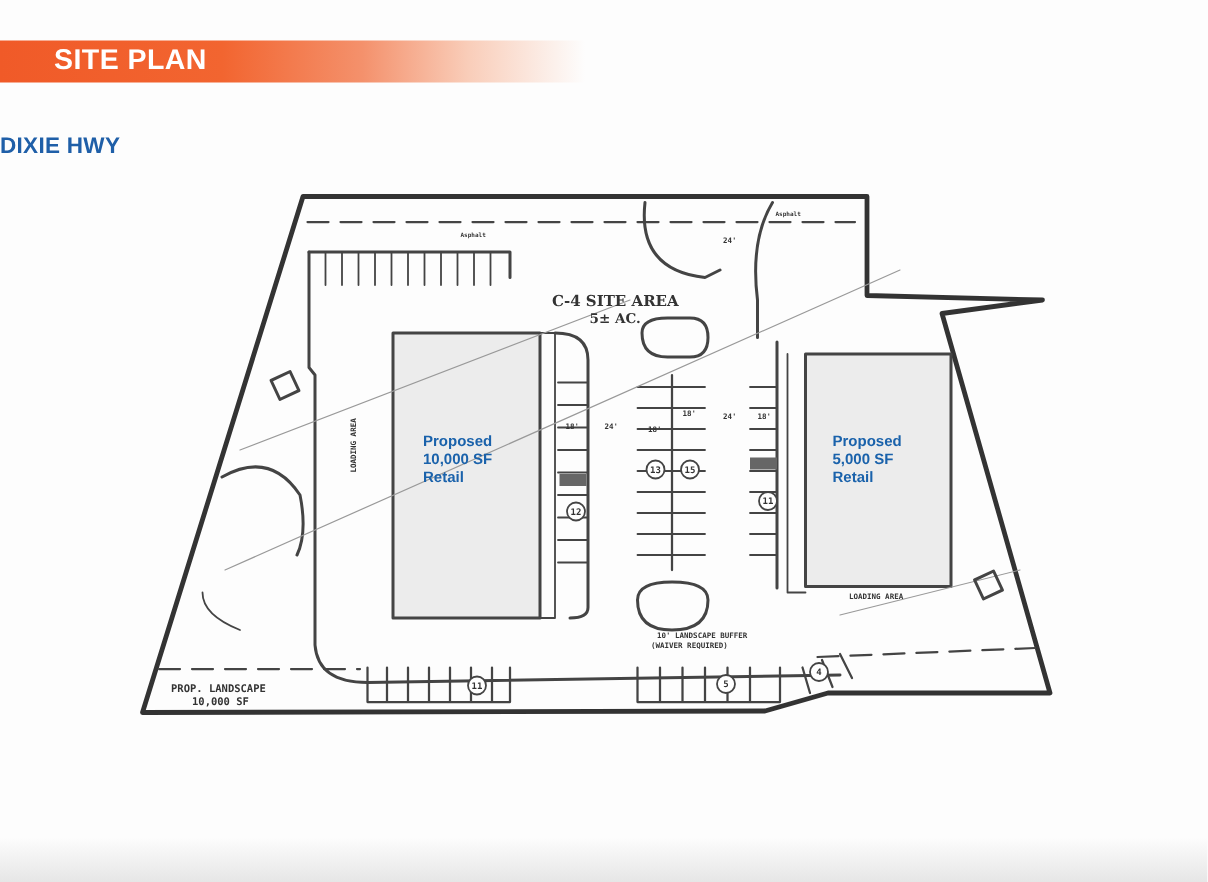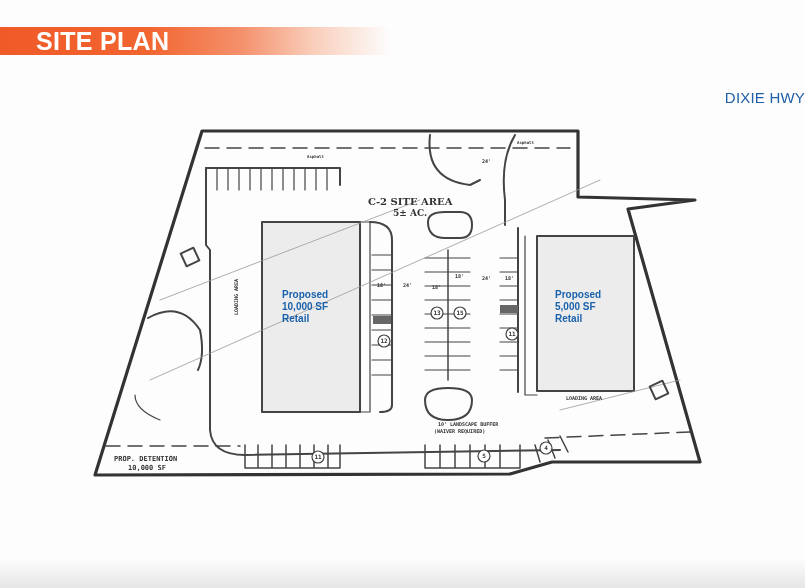--- a/index.html
+++ b/index.html
@@ -1,20 +1,20 @@
 <!DOCTYPE html>
 <html><head>
 <meta charset="utf-8">
 <style>
   html,body{margin:0;padding:0;}
   body{width:805px;height:588px;position:relative;overflow:hidden;background:#fdfdfd;font-family:"Liberation Sans",sans-serif;}
   .banner{position:absolute;left:0;top:27px;width:390px;height:28px;
     background:linear-gradient(90deg,#f05a28 0%,#f26530 38%,#f4916c 62%,#f9cdb9 80%,rgba(255,255,255,0) 100%);}
-  .banner-title{position:absolute;left:36px;top:2px;color:#fff;font-size:25px;font-weight:bold;letter-spacing:0.3px;line-height:24px;}
-  .road-label{position:absolute;left:0;width:805px;top:89px;text-align:right;color:#1f5fa8;font-weight:normal;font-size:15px;letter-spacing:0.2px;}
+  .banner-title{position:absolute;left:36px;top:2px;color:#fff;font-size:19px;font-weight:bold;letter-spacing:0.3px;line-height:24px;}
+  .road-label{position:absolute;left:0;width:805px;top:89px;text-align:left;color:#1f5fa8;font-weight:bold;font-size:15px;letter-spacing:0.2px;}
   .plan{position:absolute;left:0;top:0;width:805px;height:588px;}
   .bldg-label{position:absolute;color:#1a62ab;font-weight:bold;font-size:10px;line-height:12px;text-align:left;}
   .note{position:absolute;font-family:"DejaVu Sans Mono",monospace;font-weight:bold;color:#333;white-space:nowrap;}
   .bottom-shade{position:absolute;left:0;bottom:0;width:805px;height:30px;background:linear-gradient(180deg,rgba(255,255,255,0),#e6e6e6);}
 </style>
 </head>
 <body>
 
 <div class="banner">
   <div class="banner-title">SITE PLAN</div>
@@ -107,24 +107,24 @@
   <div>10,000 SF</div>
   <div>Retail</div>
 </div>
 
 <div class="bldg-label" style="left:555px;top:289px;width:60px;">
   <div>Proposed</div>
   <div>5,000 SF</div>
   <div>Retail</div>
 </div>
 
-<div class="note" style="left:368px;top:196px;font-size:10px;font-family:'DejaVu Serif',serif;">C-2 SITE AREA</div>
+<div class="note" style="left:368px;top:196px;font-size:10px;font-family:'DejaVu Serif',serif;">C-4 SITE AREA</div>
 <div class="note" style="left:393px;top:208px;font-size:9px;font-family:'DejaVu Serif',serif;">5± AC.</div>
 
-<div class="note" style="left:114px;top:455px;font-size:7px;">PROP. DETENTION</div>
+<div class="note" style="left:114px;top:455px;font-size:7px;">PROP. LANDSCAPE</div>
 <div class="note" style="left:128px;top:464px;font-size:7px;">10,000 SF</div>
 
 <div class="note" style="left:438px;top:421px;font-size:5px;">10' LANDSCAPE BUFFER</div>
 <div class="note" style="left:434px;top:428px;font-size:5px;">(WAIVER REQUIRED)</div>
 
 <div class="note" style="left:233px;top:315px;font-size:5px;transform:rotate(-90deg);transform-origin:left top;">LOADING AREA</div>
 <div class="note" style="left:566px;top:395px;font-size:5px;">LOADING AREA</div>
 
 <div class="note" style="left:307px;top:154px;font-size:4px;">Asphalt</div>
 <div class="note" style="left:517px;top:140px;font-size:4px;">Asphalt</div>

